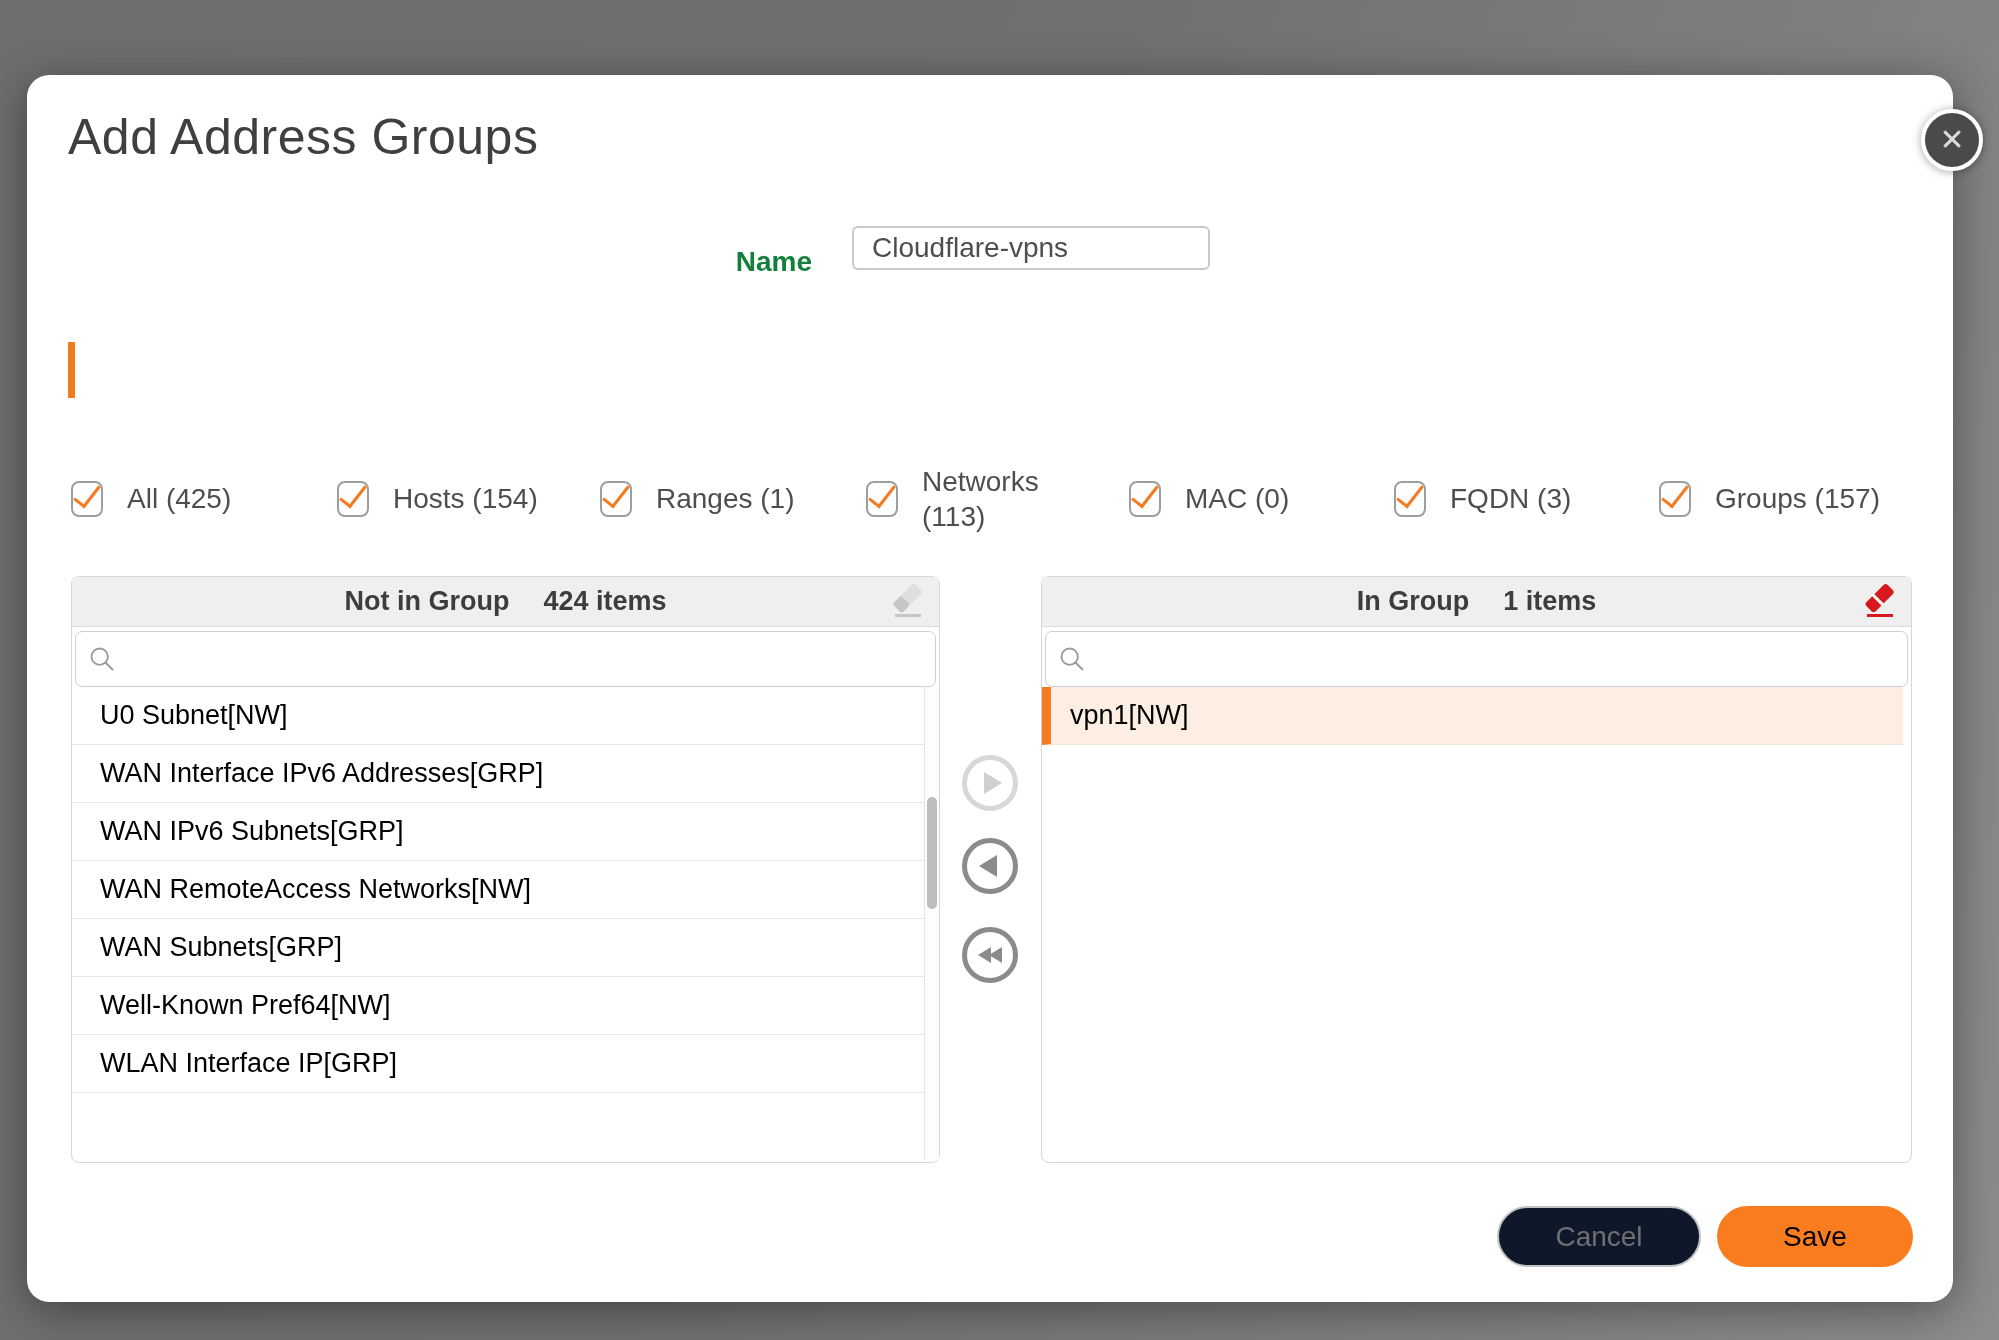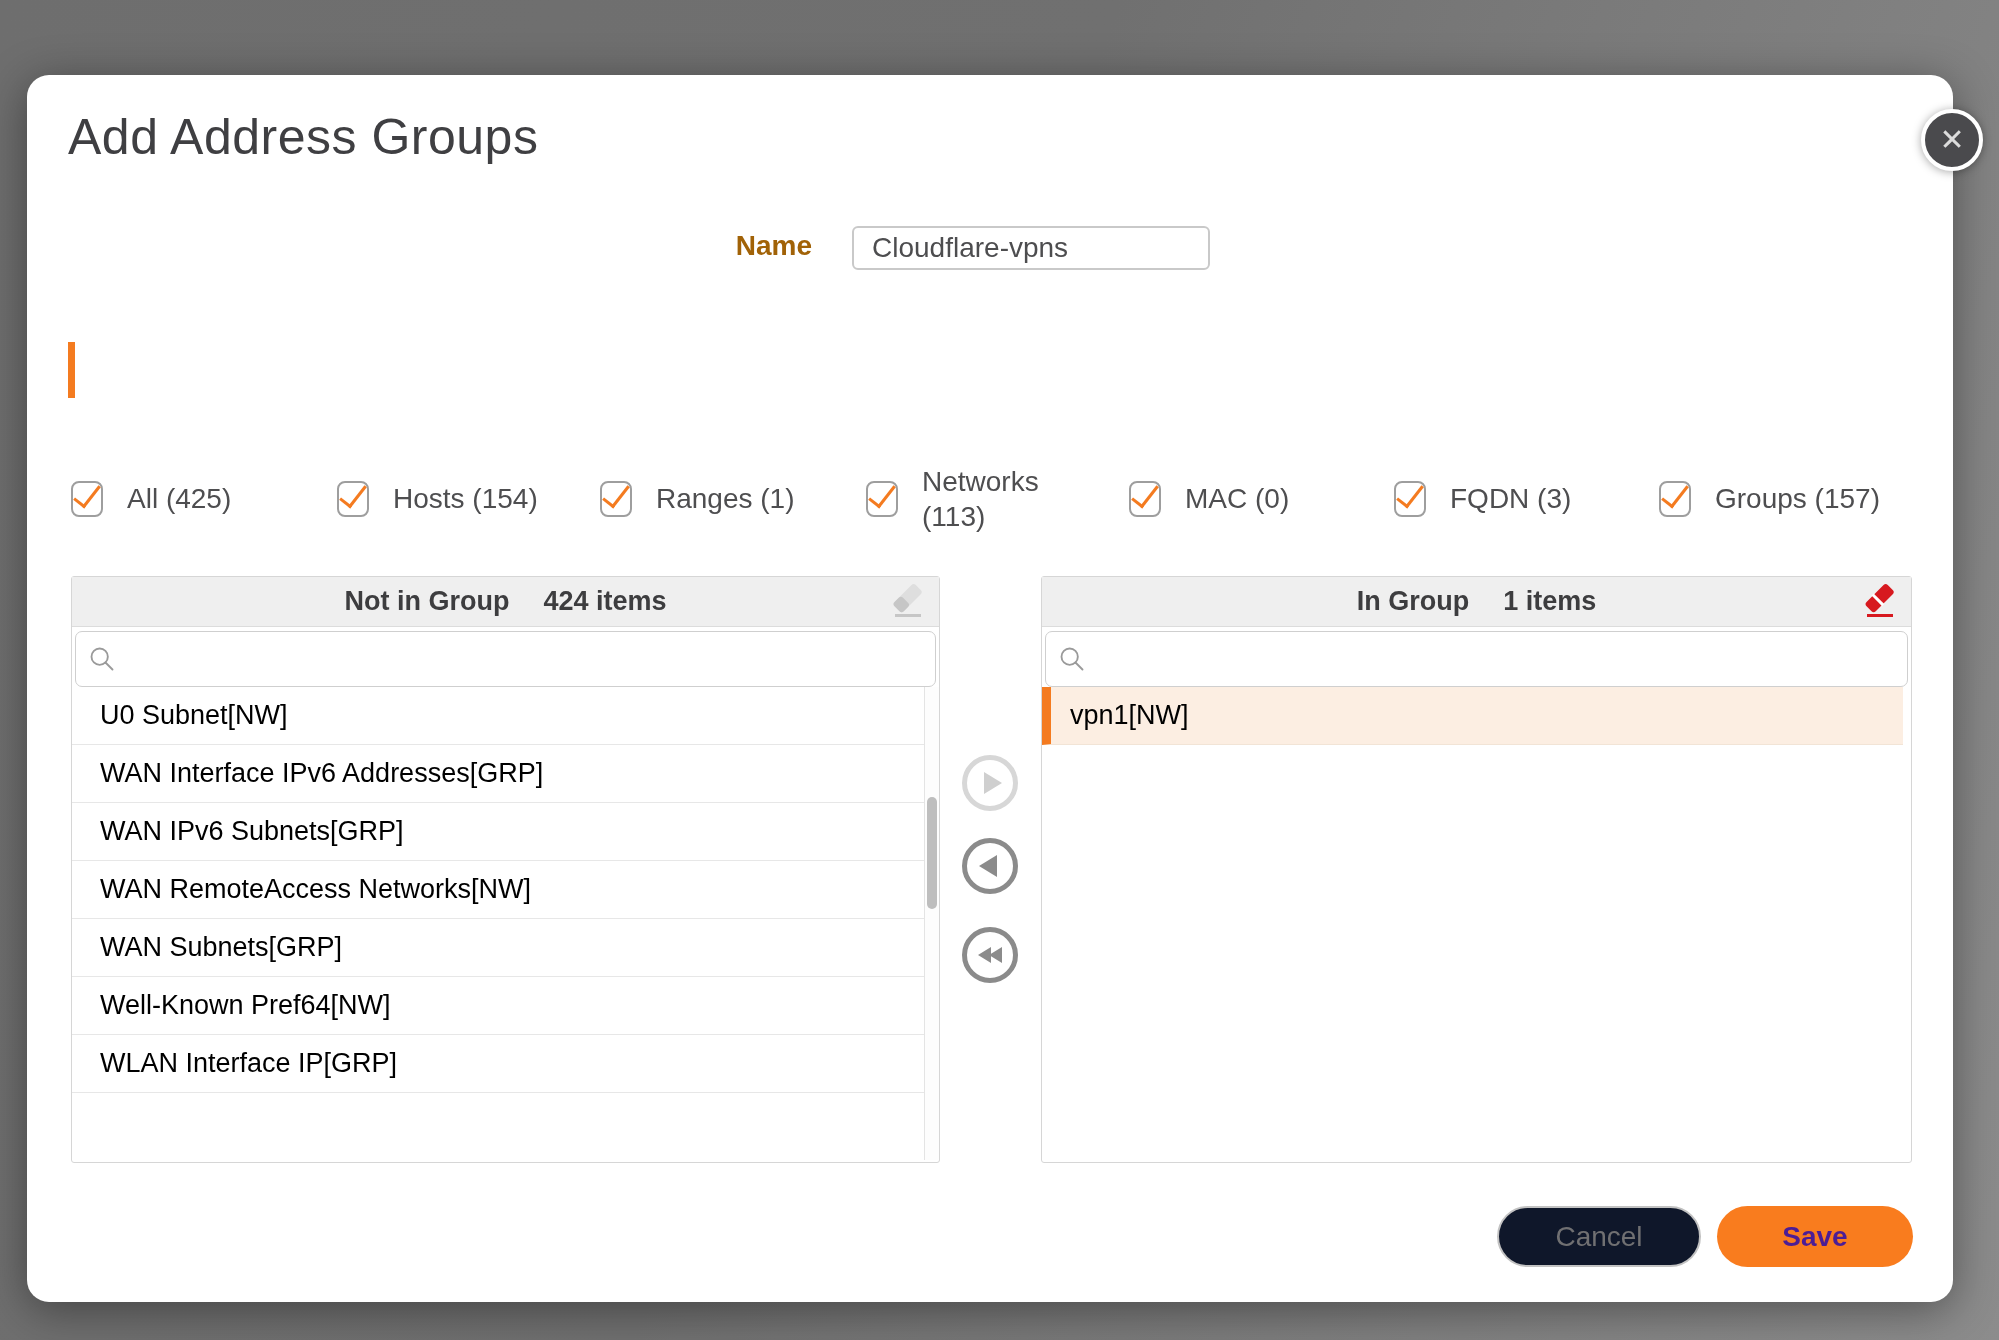--- a/index.html
+++ b/index.html
@@ -29,23 +29,23 @@
     position: absolute; left: 1894px; top: 34px;
     width: 62px; height: 62px; border-radius: 50%;
     background: #4A4A4D; border: 4px solid #FFFFFF;
     box-shadow: 0 1px 10px rgba(0,0,0,0.35);
     display: flex; align-items: center; justify-content: center;
     cursor: pointer;
   }
   .close-btn .x-glyph { color: #DCDCDC; font-size: 30px; line-height: 1; }
   
   .name-label {
-    position: absolute; left: 640px; top: 143px; width: 145px; height: 56px;
+    position: absolute; left: 640px; top: 159px; width: 145px; height: 56px;
     line-height: 56px; text-align: right;
-    font-size: 28px; font-weight: 700; color: #a16207;
+    font-size: 28px; font-weight: 700; color: #15803d;
   }
   .name-input {
     position: absolute; left: 825px; top: 151px; width: 358px; height: 44px;
     border: 2px solid #C9C9C9; border-radius: 6px;
     font-family: "Liberation Sans", sans-serif;
     font-size: 28px; color: #4D4D4F; padding: 0 18px; outline: none;
     background: #FFFFFF;
   }
   
   .section-bar {
@@ -70,21 +70,21 @@
     content: ""; position: absolute; left: 7px; top: -3px;
     width: 11px; height: 24px;
     border-right: 3.5px solid #F47B20; border-bottom: 3.5px solid #F47B20;
     transform: rotate(38deg);
   }
   .filter-label { font-size: 28px; color: #4E4E50; white-space: nowrap; }
   .filter-label.wrap { white-space: normal; width: 128px; line-height: 35px; }
   
   .panel {
     position: absolute; top: 501px; height: 587px;
-    background: #FFFFFF; border: 1px solid #D6D6D6; border-radius: 3px;
+    background: #FFFFFF; border: 1px solid #D6D6D6; border-radius: 8px;
   }
   .panel-left  { left: 44px;  width: 869px; }
   .panel-right { left: 1014px; width: 871px; }
   .panel-header {
     position: relative; height: 50px; background: #EFEFEF;
     border-bottom: 1px solid #DCDCDC;
     display: flex; align-items: center; justify-content: center; gap: 34px;
     font-size: 27px; font-weight: 700; color: #3D3D3F;
   }
   .eraser-btn {
@@ -151,21 +151,21 @@
     position: absolute; top: 1131px; height: 61px; border-radius: 31px;
     font-family: "Liberation Sans", sans-serif; font-size: 28px;
     display: flex; align-items: center; justify-content: center; cursor: pointer;
   }
   .btn-cancel {
     left: 1470px; width: 204px;
     background: #0f172a; border: 2px solid #C2C2C2; color: #707072;
   }
   .btn-save {
     left: 1690px; width: 196px;
-    background: #F97C1E; border: none; color: #4c1d95; font-weight: 700;
+    background: #F97C1E; border: none; color: #000000; font-weight: 400;
   }
 </style>
 </head>
 <body>
 
 <div class="stage">
   <div class="modal">
 
     <div class="modal-title">Add Address Groups</div>
 

